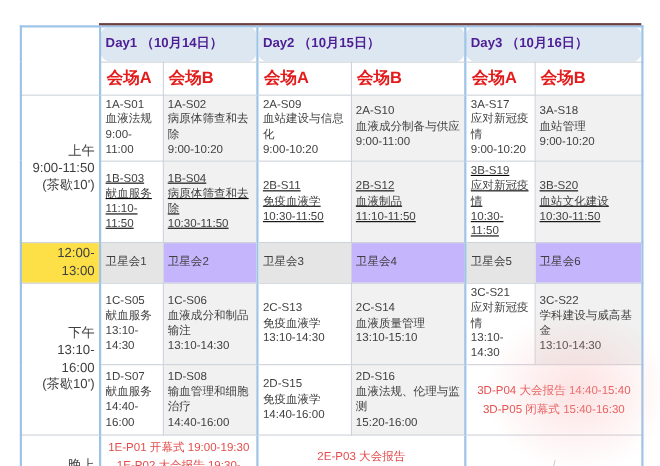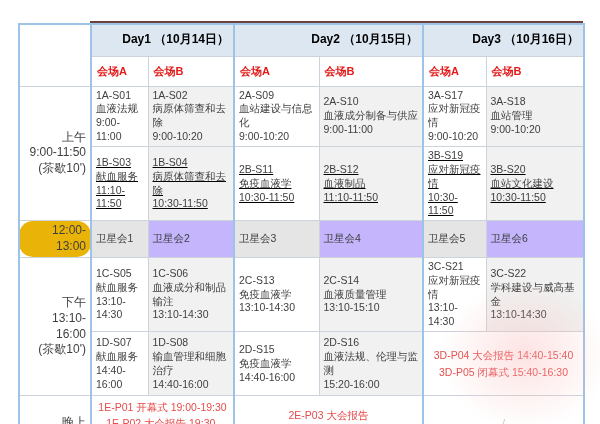--- a/index.html
+++ b/index.html
@@ -26,35 +26,35 @@
   tr.r-b{height:57px;text-decoration:underline;}
   tr.r-sat{height:30px;}
   tr.r-c{height:63px;}
   tr.r-d{height:64px;margin-left:40px;}
   tr.r-eve{height:55px;}
   
   .day-start{border-left:2px solid #9dc3e6;}
   .time-col{border-right:2px solid #9dc3e6;}
   
   .day-head{
-    background:#dde7f2;text-align:right;
-    font-size:12px;font-weight:bold;color:#000000;
+    background:#dde7f2;text-align:left;
+    font-size:12px;font-weight:bold;color:#4c1d95;border-radius:10px;
   }
   .venue{
     background:#ffffff;color:#e31b1b;font-weight:bold;
-    font-size:11px;padding-left:5px;
+    font-size:15px;padding-left:5px;
   }
   .corner{background:#ffffff;}
   
   td.s .code,td.s .title,td.s .time{white-space:normal;}
   .colb{background:#f0f1f0;}
   
   .sat-a{background:#e5e5e5;}
   .sat-b{background:#c4b5fd;}
-  .noon{background:#eab308;border-radius:14px;}
+  .noon{background:#fde047;}
   
   .tcell{text-align:right;font-size:12px;}
   
   .event{
     color:#e44c4c;text-align:center;font-size:10.5px;line-height:1.55;
     background:#ffffff;
   }
   .slash{color:#c9c9c9;text-align:center;font-size:11px;background:#ffffff;}
   
   .maroon-line{

